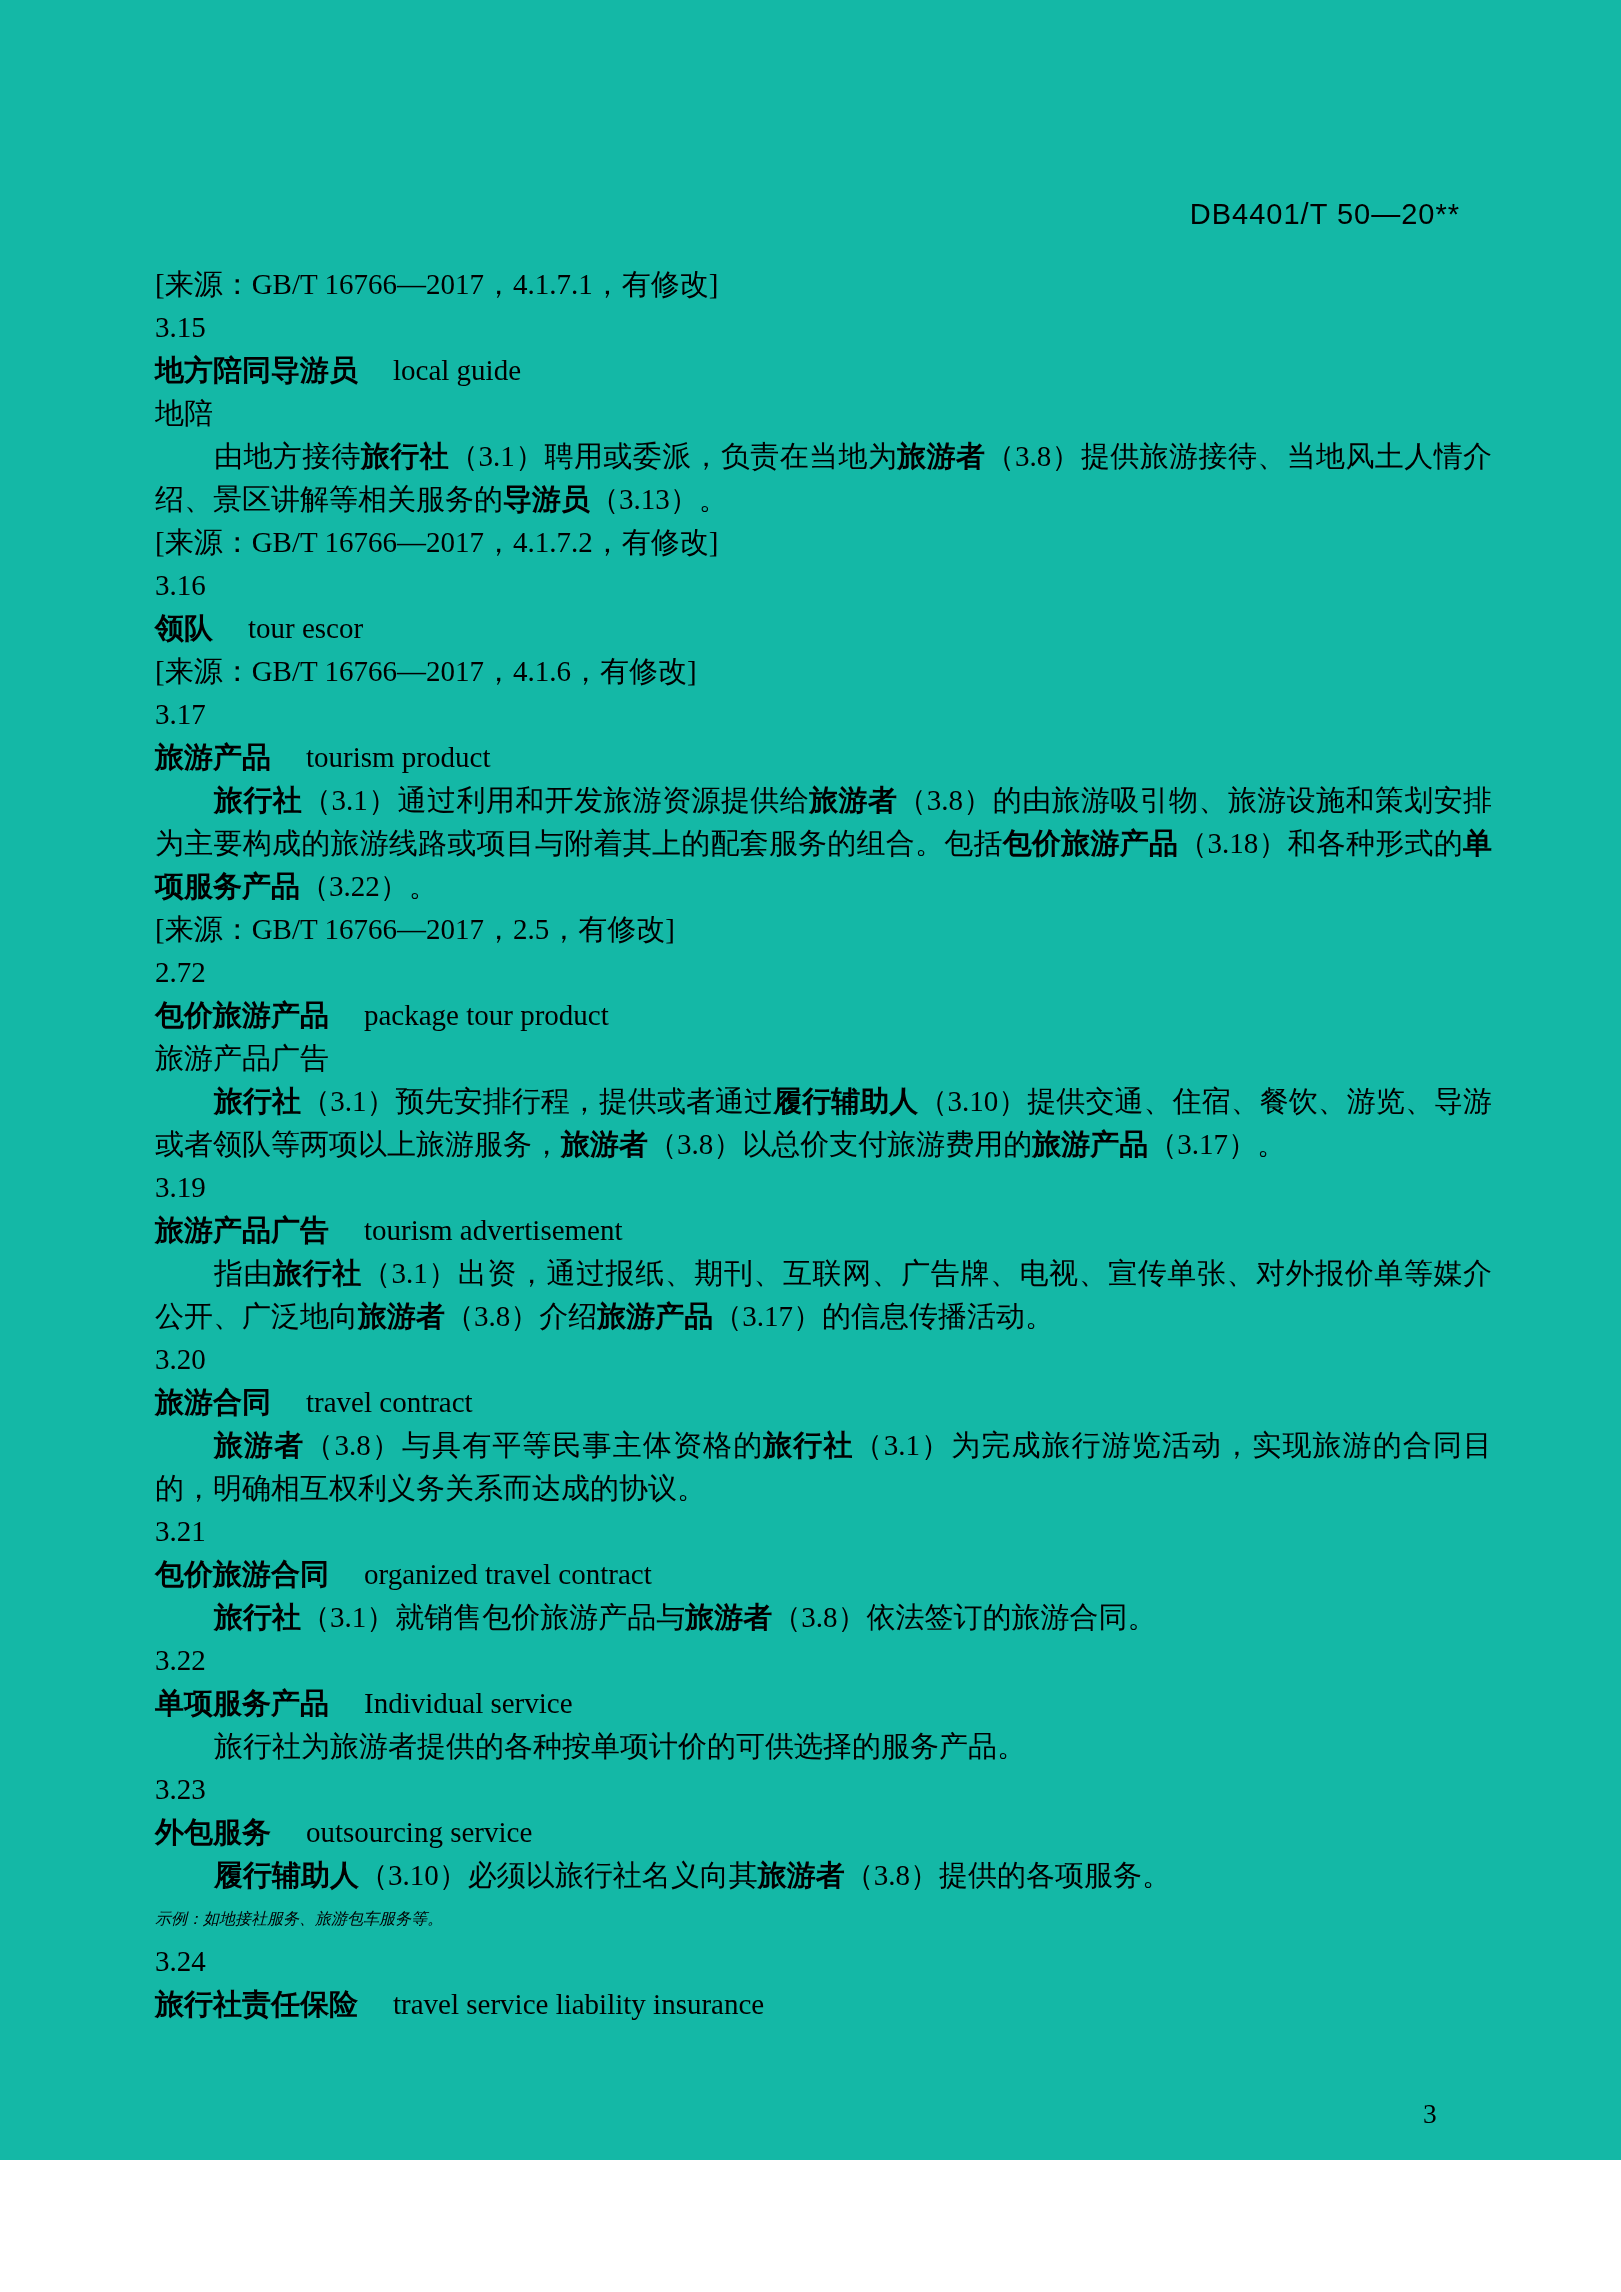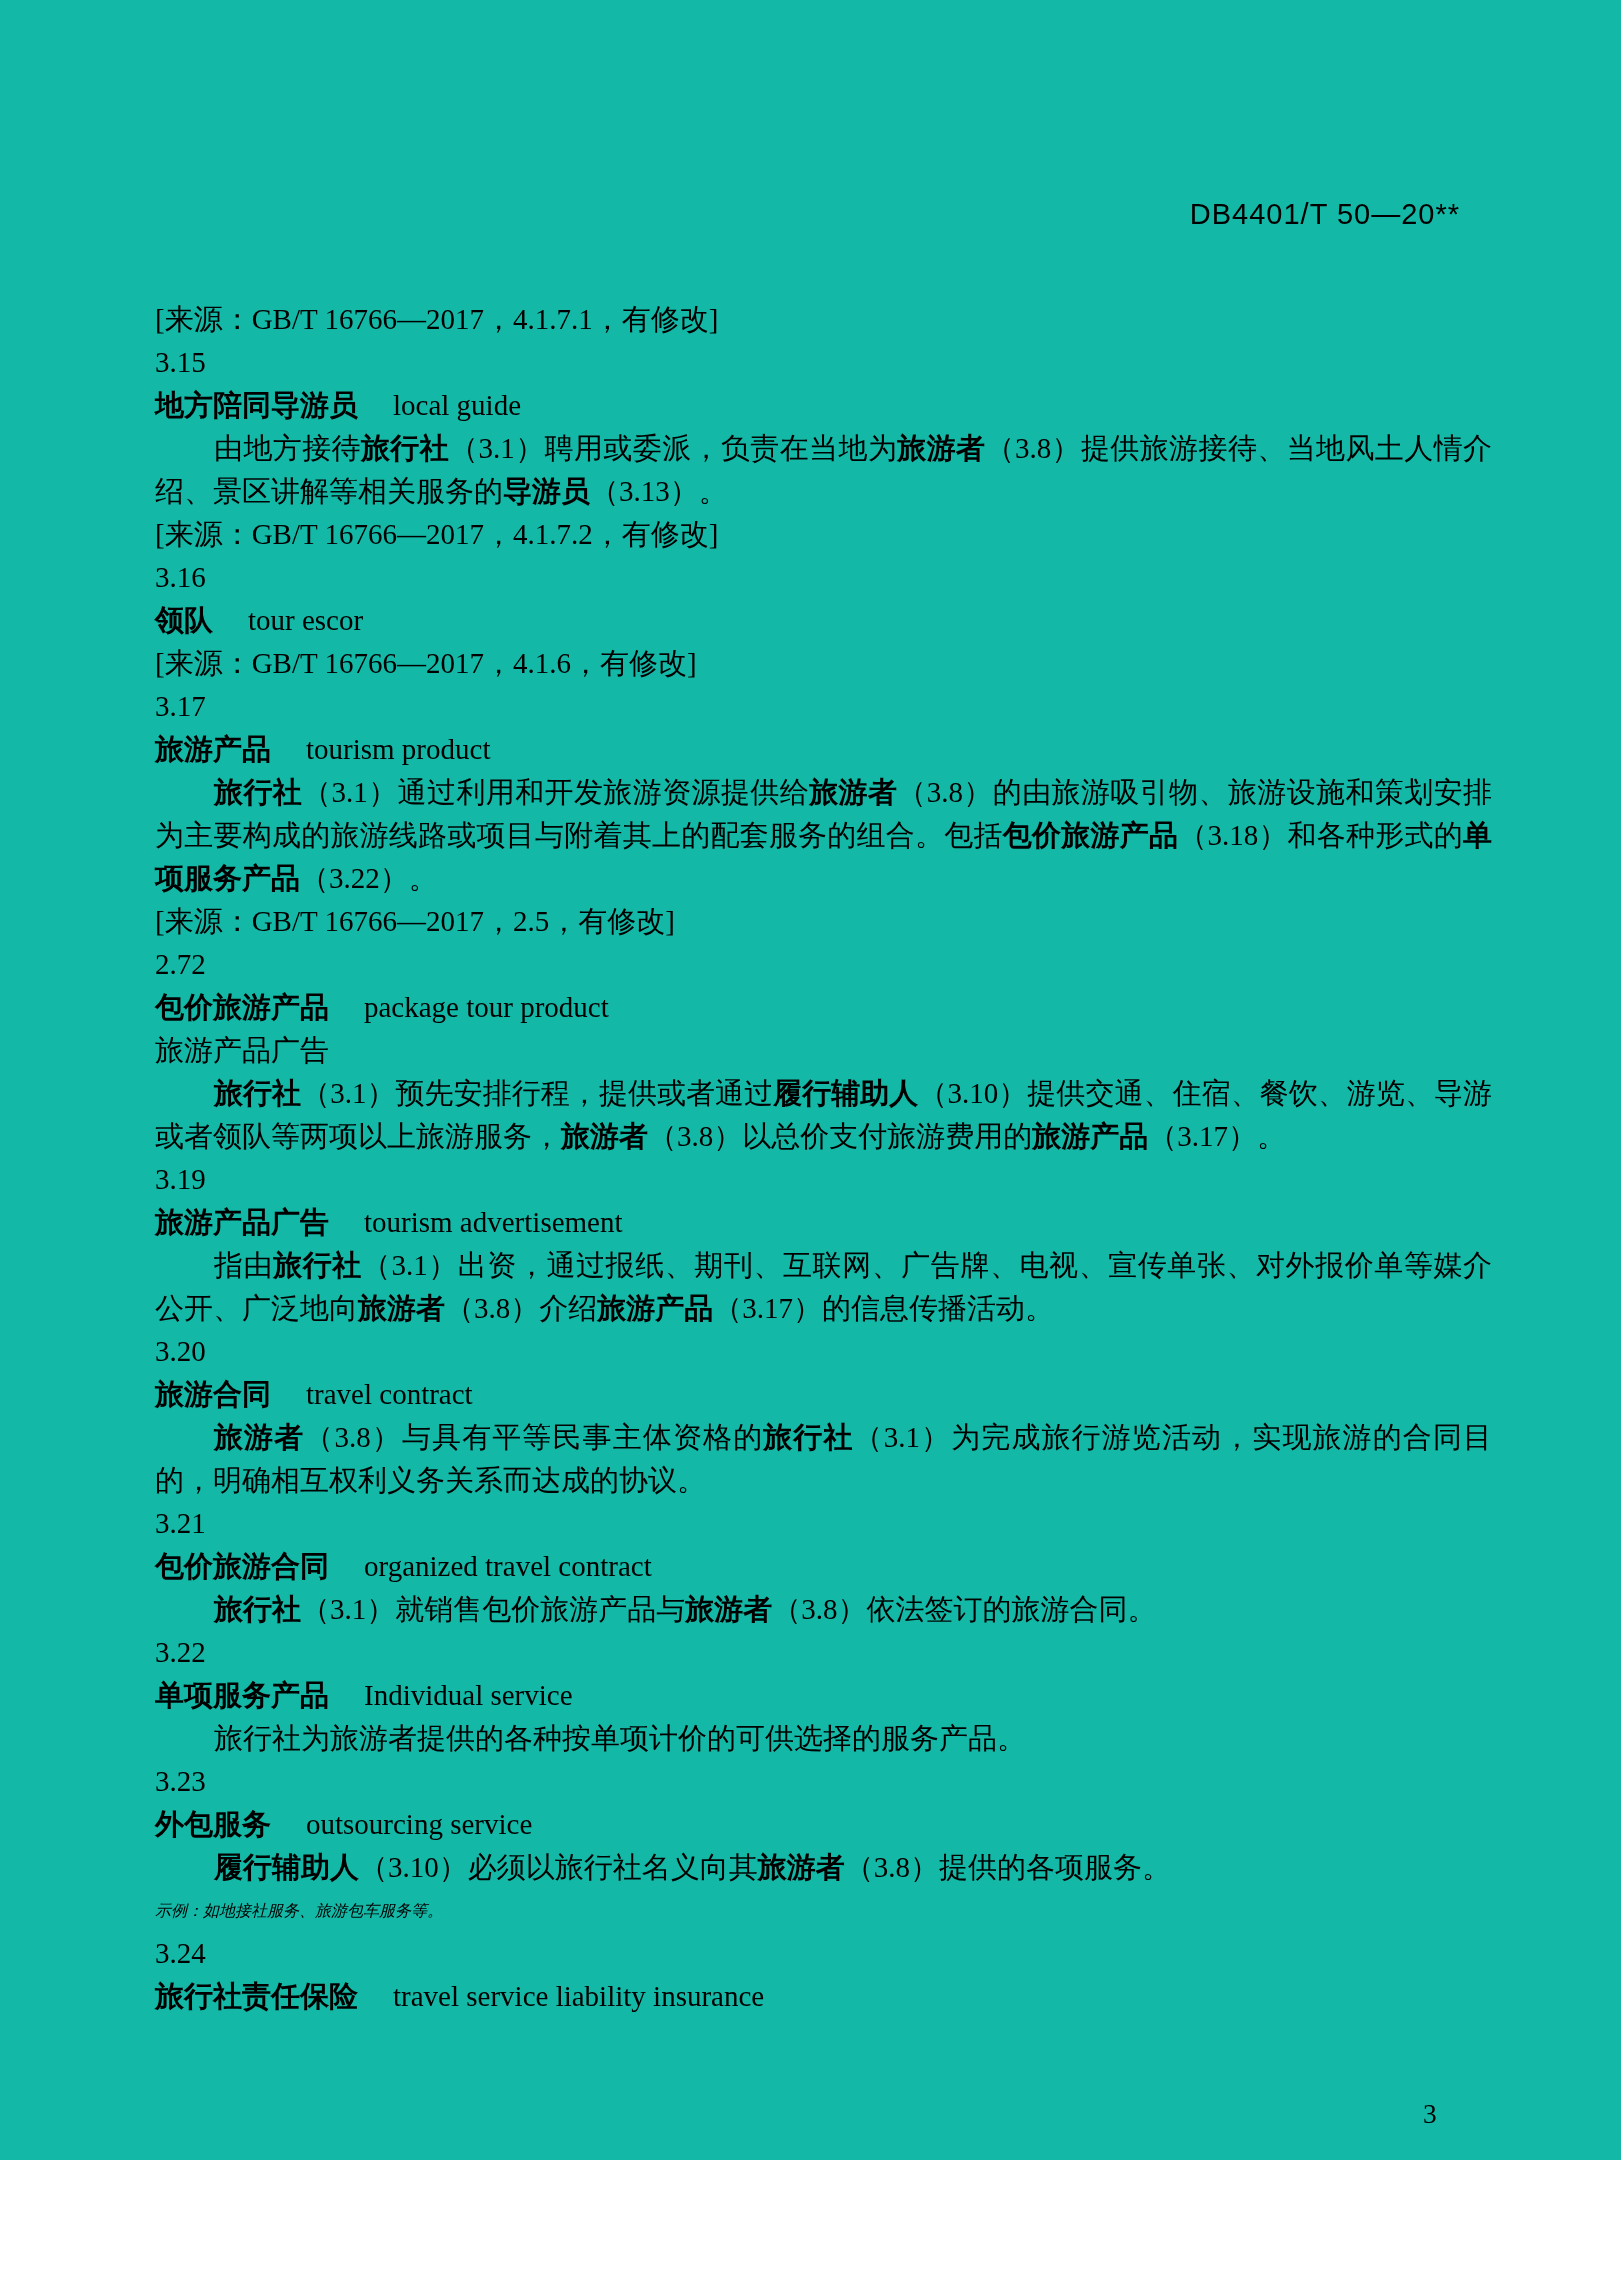--- a/index.html
+++ b/index.html
@@ -9,21 +9,21 @@
     -webkit-font-smoothing:antialiased;
   }
   .page{position:relative;width:1621px;height:2160px;background:#14b8a6;overflow:hidden;}
   .std-header{
     position:absolute;top:198px;right:161px;
     font-family:"Liberation Sans","DejaVu Sans",sans-serif;
     font-size:29px;letter-spacing:1px;font-weight:500;white-space:nowrap;
   }
   .content{
     position:absolute;left:155px;top:263px;width:1337px;
-    font-size:29px;line-height:43px;margin-top:35px;
+    font-size:29px;line-height:43px;
   }
   .content p,.content div{margin:0;padding:0;}
   .line{padding-left:59px;white-space:nowrap;}
   .clause{font-family:"Liberation Serif","DejaVu Serif",serif;}
   .term-zh{
     font-weight:700;
     font-family:"Liberation Sans","DejaVu Sans",sans-serif;
   }
   .term-en{margin-left:35px;font-family:"Liberation Serif","DejaVu Serif",serif;}
   .def{
@@ -42,20 +42,21 @@
 </head>
 <body>
 
 <div class="page">
   <div class="std-header">DB4401/T 50—20**</div>
 
   <main class="content">
       <div class="line source">[来源：GB/T 16766—2017，4.1.7.1，有修改]</div>
       <div class="line clause">3.15</div>
       <div class="line term"><span class="term-zh">地方陪同导游员</span><span class="term-en">local guide</span></div>
+      <div class="line alias">地陪</div>
       <p class="def"><span class="r">由地方接待</span><span class="b">旅行社</span><span class="r">（3.1）聘用或委派，负责在当地为</span><span class="b">旅游者</span><span class="r">（3.8）提供旅游接待、当地风土人情介绍、景区讲解等相关服务的</span><span class="b">导游员</span><span class="r">（3.13）。</span></p>
       <div class="line source">[来源：GB/T 16766—2017，4.1.7.2，有修改]</div>
       <div class="line clause">3.16</div>
       <div class="line term"><span class="term-zh">领队</span><span class="term-en">tour escor</span></div>
       <div class="line source">[来源：GB/T 16766—2017，4.1.6，有修改]</div>
       <div class="line clause">3.17</div>
       <div class="line term"><span class="term-zh">旅游产品</span><span class="term-en">tourism product</span></div>
       <p class="def"><span class="b">旅行社</span><span class="r">（3.1）通过利用和开发旅游资源提供给</span><span class="b">旅游者</span><span class="r">（3.8）的由旅游吸引物、旅游设施和策划安排为主要构成的旅游线路或项目与附着其上的配套服务的组合。包括</span><span class="b">包价旅游产品</span><span class="r">（3.18）和各种形式的</span><span class="b">单项服务产品</span><span class="r">（3.22）。</span></p>
       <div class="line source">[来源：GB/T 16766—2017，2.5，有修改]</div>
       <div class="line clause">2.72</div>

